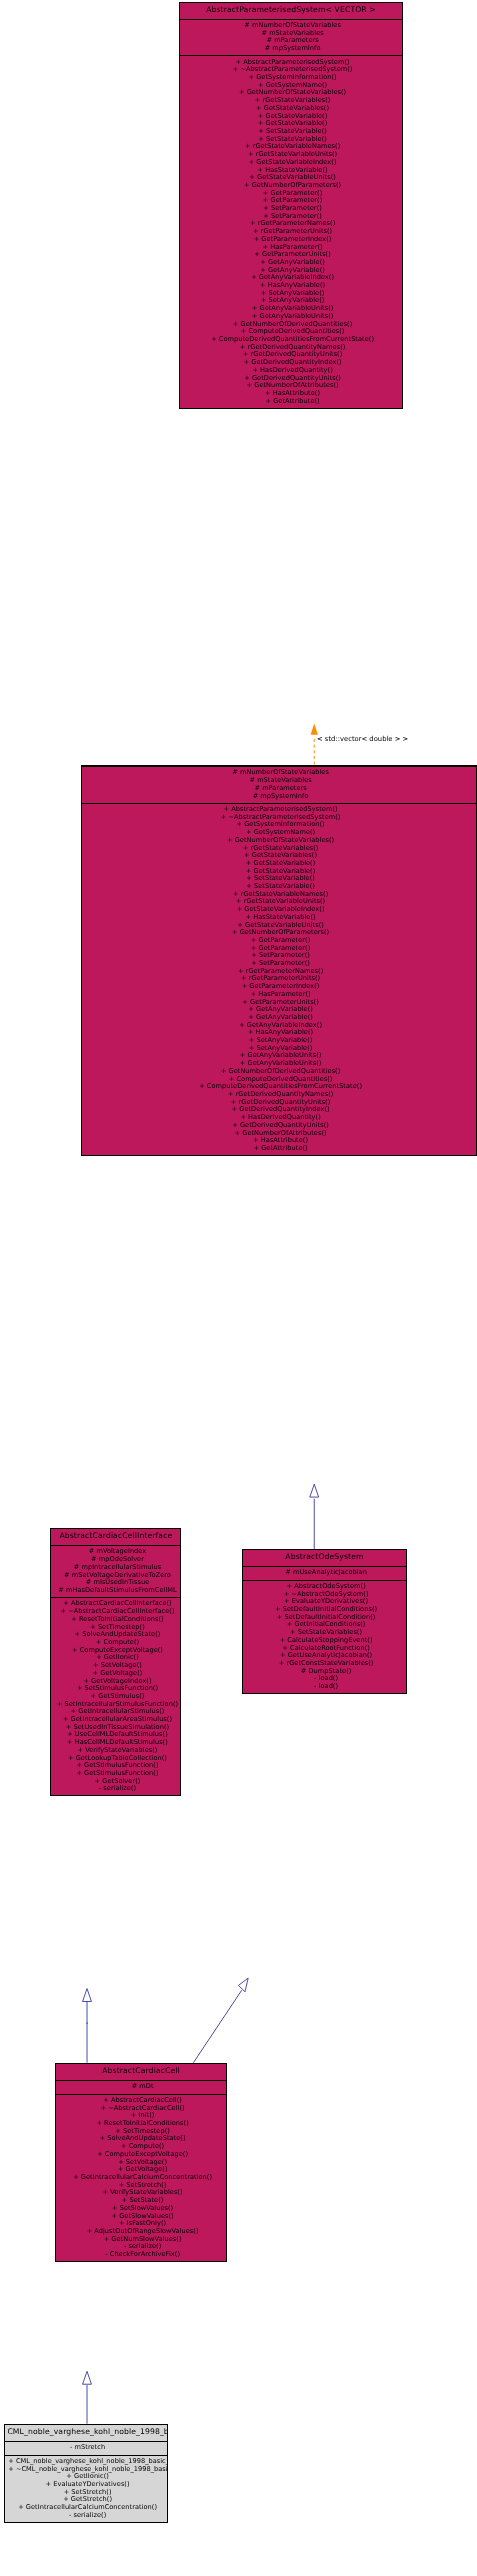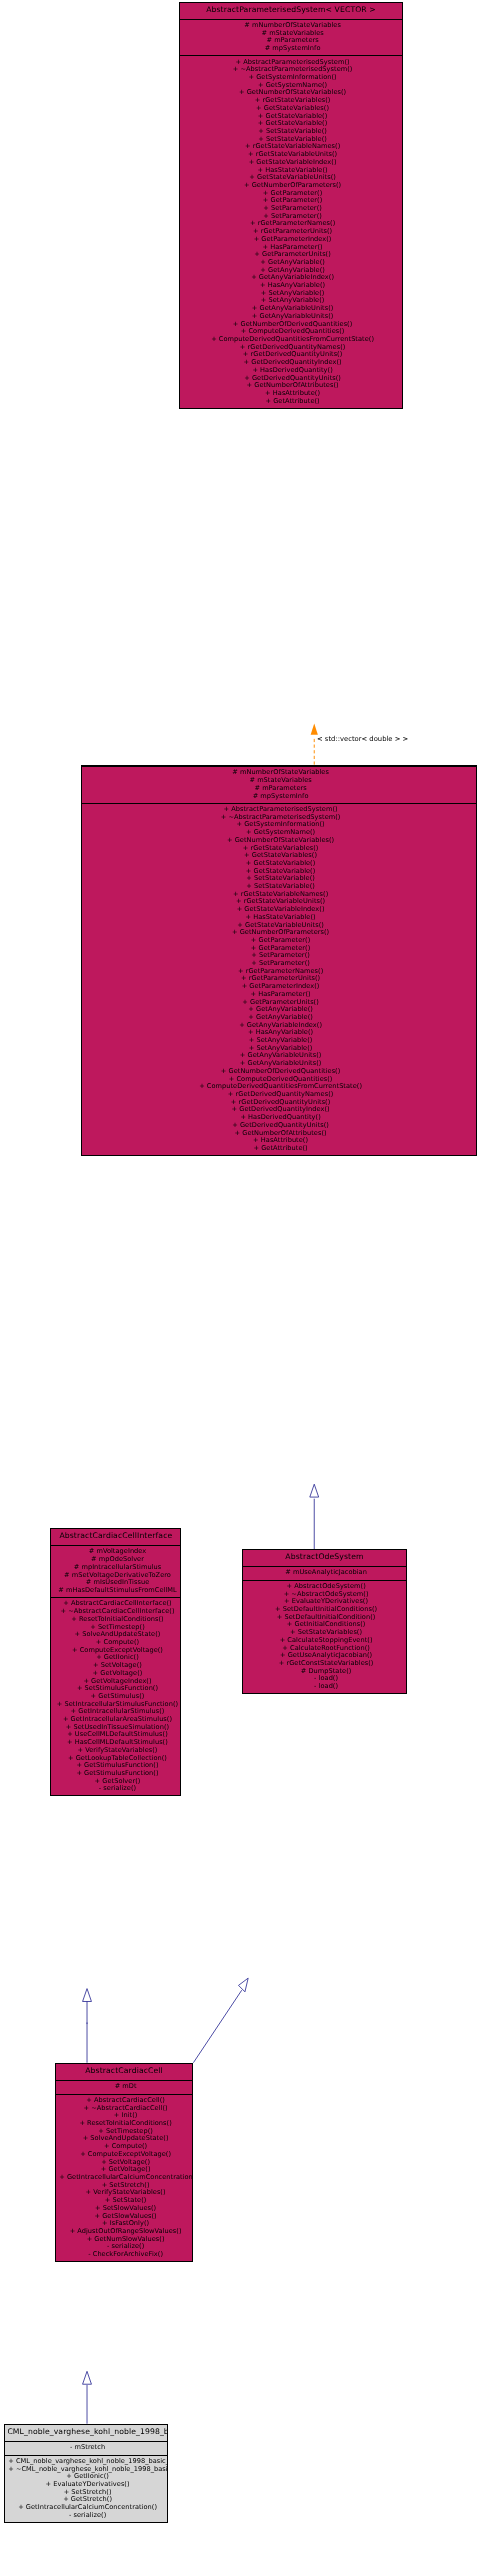--- a/index.html
+++ b/index.html
@@ -266,21 +266,21 @@
         <div class="uml-row">+ SetStateVariables()</div>
         <div class="uml-row">+ CalculateStoppingEvent()</div>
         <div class="uml-row">+ CalculateRootFunction()</div>
         <div class="uml-row">+ GetUseAnalyticJacobian()</div>
         <div class="uml-row">+ rGetConstStateVariables()</div>
         <div class="uml-row"># DumpState()</div>
         <div class="uml-row">- load()</div>
         <div class="uml-row">- load()</div>
       </div>
     </div>
-    <div class="uml-box" style="left: 55px; top: 2063px; width: 138px;">
+    <div class="uml-box" style="left: 55px; top: 2063px; width: 172px;">
       <div class="uml-title">AbstractCardiacCell</div>
       <div class="uml-sep"></div>
       <div class="uml-section">
         <div class="uml-row"># mDt</div>
       </div>
       <div class="uml-sep"></div>
       <div class="uml-section">
         <div class="uml-row">+ AbstractCardiacCell()</div>
         <div class="uml-row">+ ~AbstractCardiacCell()</div>
         <div class="uml-row">+ Init()</div>

